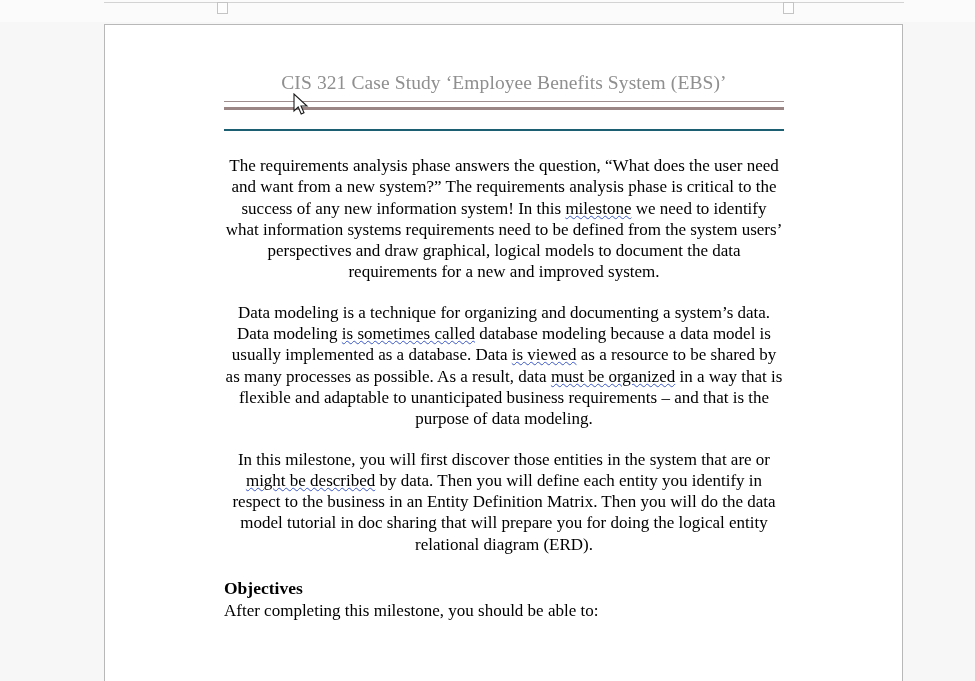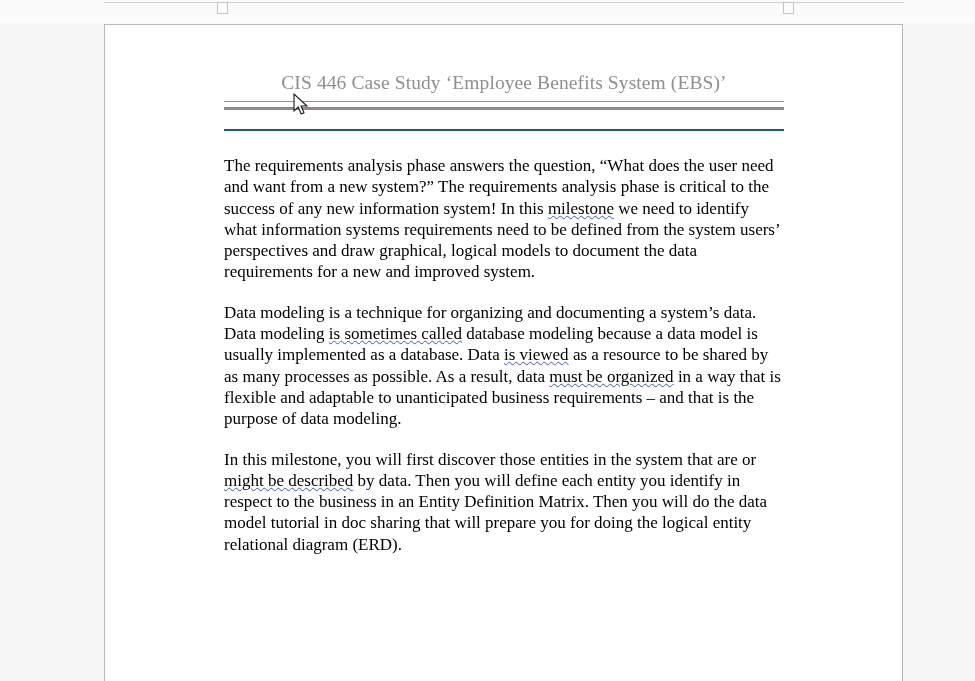--- a/index.html
+++ b/index.html
@@ -90,21 +90,21 @@
     border-top: 2px solid #1c5f72;
   }
 
   
   .body-para {
     margin-top: 19px;
     font-family: "Liberation Serif", serif;
     font-size: 17px;
     line-height: 21.3px;
     color: #000000;
-    text-align: left;
+    text-align: center;
   }
   #para-1 { margin-top: 24px; }
 
   .squiggle {
     text-decoration: underline;
     text-decoration-style: wavy;
     text-decoration-color: #3a56c8;
     text-decoration-thickness: 1px;
     text-underline-offset: 1px;
   }
@@ -141,37 +141,39 @@
 <div id="ruler-strip">
   <div id="ruler-line"></div>
   <div class="indent-marker" id="indent-marker-left"></div>
   <div class="indent-marker" id="indent-marker-right"></div>
 </div>
 
 <div id="page">
   <div id="page-inner">
 
     <div id="doc-header">
-      <div id="header-title">CIS 446 Case Study ‘Employee Benefits System (EBS)’</div>
+      <div id="header-title">CIS 321 Case Study ‘Employee Benefits System (EBS)’</div>
     </div>
     <div id="header-rule"></div>
 
     <div id="milestone-rule"></div>
 
     <p class="body-para" id="para-1">
       <span>The requirements analysis phase answers the question, “What does the user need and want from a new system?” The requirements analysis phase is critical to the success of any new information system! In this </span><span class="squiggle">milestone</span><span> we need to identify what information systems requirements need to be defined from the system users’ perspectives and draw graphical, logical models to document the data requirements for a new and improved system.</span>
     </p>
 
     <p class="body-para" id="para-2">
       <span>Data modeling is a technique for organizing and documenting a system’s data. Data modeling </span><span class="squiggle">is sometimes called</span><span> database modeling because a data model is usually implemented as a database. Data </span><span class="squiggle">is viewed</span><span> as a resource to be shared by as many processes as possible. As a result, data </span><span class="squiggle">must be organized</span><span> in a way that is flexible and adaptable to unanticipated business requirements – and that is the purpose of data modeling.</span>
     </p>
 
     <p class="body-para" id="para-3">
       <span>In this milestone, you will first discover those entities in the system that are or </span><span class="squiggle">might be described</span><span> by data. Then you will define each entity you identify in respect to the business in an Entity Definition Matrix. Then you will do the data model tutorial in doc sharing that will prepare you for doing the logical entity relational diagram (ERD).</span>
     </p>
 
+    <div id="objectives-heading">Objectives</div>
+    <div id="objectives-lead">After completing this milestone, you should be able to:</div>
 
   </div>
 </div>
 
 <svg id="mouse-cursor" viewBox="0 0 16 24" xmlns="http://www.w3.org/2000/svg">
   <polygon points="1,1 1,18 5.2,14 8.2,21 11,19.7 8,13 14,13" fill="#ffffff" stroke="#1c1c1c" stroke-width="1.1"></polygon>
 </svg>
 
 </body></html>

